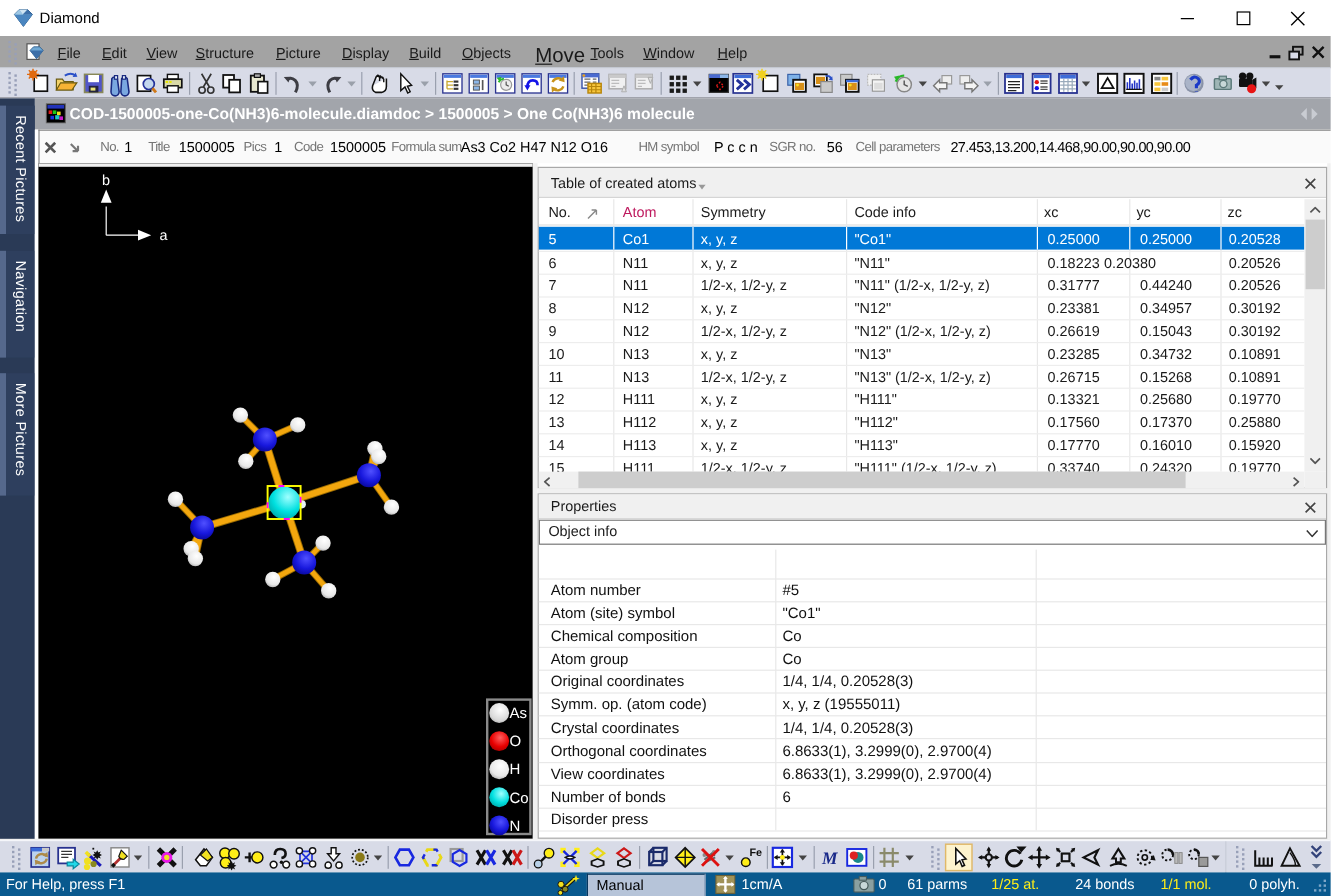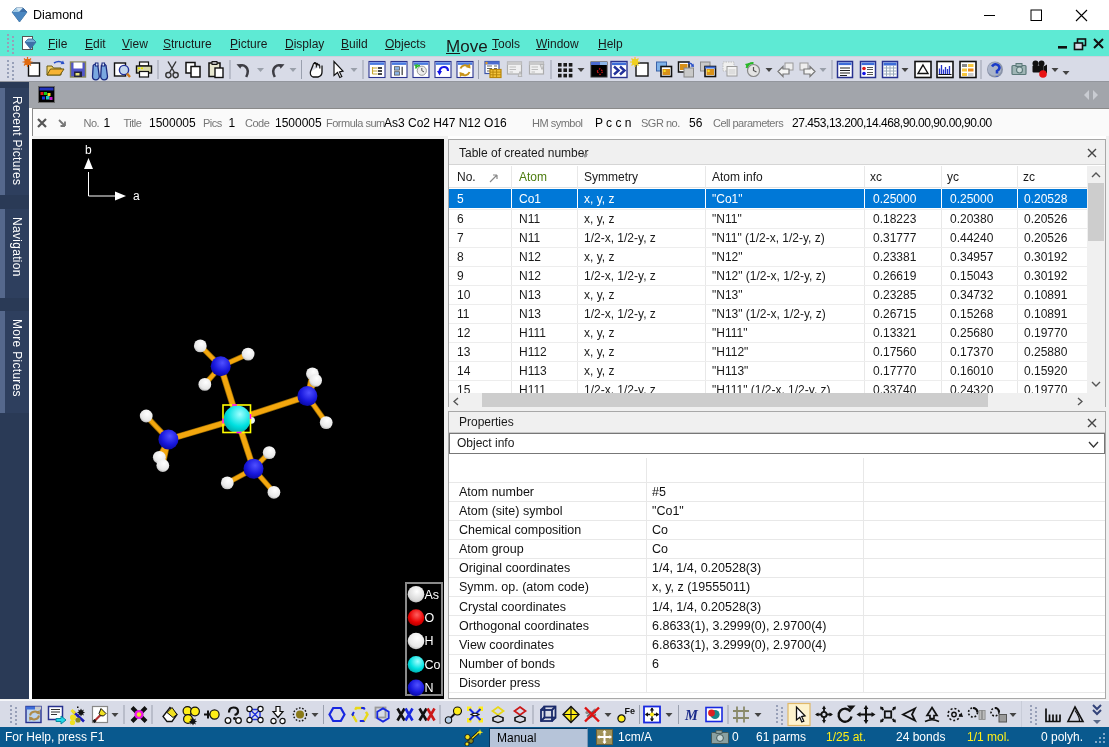--- a/index.html
+++ b/index.html
@@ -17,21 +17,21 @@
   <polygon points="12,1 8,5 16,5" fill="#3d6fa8"></polygon>
  </svg>
  <span class="txt" style="left:33px;top:8px;font-size:12.5px;color:#000">Diamond</span>
  <svg class="abs" style="left:971px;top:0" width="138" height="30" viewBox="0 0 138 30">
   <path d="M13 15.5 H24" stroke="#000" stroke-width="1"></path>
   <rect x="60" y="10" width="10.5" height="10.5" fill="none" stroke="#000" stroke-width="1"></rect>
   <path d="M105 10 L116 21 M116 10 L105 21" stroke="#000" stroke-width="1.1"></path>
  </svg>
 </div>
 
-<div class="abs" style="left:0;top:30px;width:1109px;height:27px;background:#5eead4;border-bottom:1px solid #cdd1dd">
+<div class="abs" style="left:0;top:30px;width:1109px;height:27px;background:#a3a3a3;border-bottom:1px solid #cdd1dd">
     <svg class="abs" style="left:6px;top:4px" width="10" height="20" viewBox="0 0 10 20">
       <rect x="1" y="0" width="2" height="2" fill="#98a0b8"></rect>
       <rect x="6" y="2" width="2" height="2" fill="#98a0b8"></rect>
       <rect x="1" y="4" width="2" height="2" fill="#98a0b8"></rect>
       <rect x="6" y="6" width="2" height="2" fill="#98a0b8"></rect>
       <rect x="1" y="8" width="2" height="2" fill="#98a0b8"></rect>
       <rect x="6" y="10" width="2" height="2" fill="#98a0b8"></rect>
       <rect x="1" y="12" width="2" height="2" fill="#98a0b8"></rect>
       <rect x="6" y="14" width="2" height="2" fill="#98a0b8"></rect>
       <rect x="1" y="16" width="2" height="2" fill="#98a0b8"></rect>
@@ -342,20 +342,21 @@
  <svg class="abs" style="left:9px;top:4px" width="17" height="17" viewBox="0 0 17 17">
   <rect x="0.5" y="0.5" width="16" height="16" fill="#000" stroke="#666" stroke-width="1"></rect>
   <rect x="1.5" y="1.5" width="14" height="3" fill="#2233bb"></rect>
   <rect x="2.5" y="6" width="3" height="3" fill="#e01818"></rect>
       <rect x="6" y="6" width="3" height="3" fill="#18c818"></rect>
   <rect x="9.5" y="7" width="3" height="3" fill="#f0e018"></rect>
       <rect x="4" y="10.5" width="3" height="3" fill="#1830e0"></rect>
   <rect x="8" y="10" width="3.5" height="3.5" fill="#18c8c8"></rect>
       <rect x="11.5" y="11" width="3" height="3" fill="#c818c8"></rect>
  </svg>
+ <span class="txt" style="left:29px;top:5px;font-size:13px;font-weight:bold;color:#fff">COD-1500005-one-Co(NH3)6-molecule.diamdoc &gt; 1500005 &gt; One Co(NH3)6 molecule</span>
  <svg class="abs" style="left:1055px;top:7px" width="22" height="12" viewBox="0 0 22 12">
   <polygon points="5,1 5,11 0,6" fill="#c9ccd2"></polygon>
       <polygon points="9,1 9,11 14,6" fill="#c9ccd2"></polygon>
  </svg>
 </div>
 
 <div class="abs" style="left:0;top:82px;width:29px;height:618px;background:#2a3a56"></div>
 <div class="abs" style="left:0;top:88px;width:29px;height:107px;background:#2e3f5e">
  <div class="abs" style="left:0;top:0;width:5px;height:107px;background:#55688c"></div>
  <div class="abs" style="left:8px;top:8px;width:16px;height:91px;writing-mode:vertical-rl;font-size:12px;color:#fff;letter-spacing:0.3px">Recent Pictures</div>
@@ -497,33 +498,33 @@
       <text x="392.5" y="532.8" fill="#fff" font-size="12.5">Co</text>
       <circle cx="384" cy="551.8" r="8.3" fill="url(#gN)"></circle>
       <text x="392.5" y="556.2" fill="#fff" font-size="12.5">N</text>
     </svg>
   </div>
 <div class="abs" style="left:444px;top:136px;width:4px;height:563px;background:#f0f0f0"></div>
 <div class="abs" style="left:1106px;top:136px;width:3px;height:563px;background:#f0f0f0"></div>
 <div class="abs" style="left:0px;top:699px;width:1109px;height:1px;background:#f0f0f0"></div>
 <div class="abs" style="left:448px;top:139px;width:658px;height:268px;background:#fff;border:1px solid #a8a8a8">
     <div class="abs" style="left:0;top:0;width:656px;height:25px;background:#f0f0f0;border-bottom:1px solid #d5d5d5">
-<span class="txt" style="left:10px;top:6px;font-size:12px;color:#1a1a1a">Table of created number</span>
+<span class="txt" style="left:10px;top:6px;font-size:12px;color:#1a1a1a">Table of created atoms</span>
 <svg class="abs" style="left:132px;top:13px" width="10" height="6" viewBox="0 0 10 6">
         <polygon points="1,1 7,1 4,5" fill="#999"></polygon>
       </svg>
 <svg class="abs" style="left:637px;top:7px" width="12" height="12" viewBox="0 0 12 12">
         <path d="M2 2 L10 10 M10 2 L2 10" stroke="#444" stroke-width="1.4"></path>
       </svg>
 </div>
     <div class="abs" style="left:0;top:26px;width:638px;height:22px;background:#fff;border-bottom:1px solid #e0e0e0">
       <span class="txt" style="left:8px;top:4px;font-size:12px;color:#1a1a1a">No.</span>
-      <span class="txt" style="left:70px;top:4px;font-size:12px;color:#4d7c0f">Atom</span>
+      <span class="txt" style="left:70px;top:4px;font-size:12px;color:#be185d">Atom</span>
       <span class="txt" style="left:135px;top:4px;font-size:12px;color:#1a1a1a">Symmetry</span>
-      <span class="txt" style="left:263px;top:4px;font-size:12px;color:#1a1a1a">Atom info</span>
+      <span class="txt" style="left:263px;top:4px;font-size:12px;color:#1a1a1a">Code info</span>
       <span class="txt" style="left:421px;top:4px;font-size:12px;color:#1a1a1a">xc</span>
       <span class="txt" style="left:498px;top:4px;font-size:12px;color:#1a1a1a">yc</span>
       <span class="txt" style="left:574px;top:4px;font-size:12px;color:#1a1a1a">zc</span>
       <svg class="abs" style="left:40px;top:8px" width="10" height="9" viewBox="0 0 10 9">
         <path d="M1 8 L8 1 M8 1 v4 M8 1 h-4" stroke="#888" stroke-width="1.2" fill="none"></path>
       </svg>
     </div>
     <div class="abs" style="left:62px;top:26px;width:1px;height:227px;background:#e8e8e8"></div>
     <div class="abs" style="left:128px;top:26px;width:1px;height:227px;background:#e8e8e8"></div>
     <div class="abs" style="left:256px;top:26px;width:1px;height:227px;background:#e8e8e8"></div>
@@ -543,21 +544,21 @@
     <span class="txt" style="left:263px;top:52.4px;font-size:12px;color:#fff">"Co1"</span>
     <span class="txt" style="left:424px;top:52.4px;font-size:12px;color:#fff">0.25000</span>
     <span class="txt" style="left:501px;top:52.4px;font-size:12px;color:#fff">0.25000</span>
     <span class="txt" style="left:575px;top:52.4px;font-size:12px;color:#fff">0.20528</span>
     <div class="abs" style="left:0;top:68.5px;width:638px;height:1px;background:#ededed"></div>
     <span class="txt" style="left:8px;top:71.5px;font-size:12px;color:#1a1a1a">6</span>
     <span class="txt" style="left:70px;top:71.5px;font-size:12px;color:#1a1a1a">N11</span>
     <span class="txt" style="left:135px;top:71.5px;font-size:12px;color:#1a1a1a">x, y, z</span>
     <span class="txt" style="left:263px;top:71.5px;font-size:12px;color:#1a1a1a">"N11"</span>
     <span class="txt" style="left:424px;top:71.5px;font-size:12px;color:#1a1a1a">0.18223</span>
-    <span class="txt" style="left:501px;top:71.5px;font-size:12px;color:#1a1a1a">0.20380</span>
+    <span class="txt" style="left:471px;top:71.5px;font-size:12px;color:#1a1a1a">0.20380</span>
     <span class="txt" style="left:575px;top:71.5px;font-size:12px;color:#1a1a1a">0.20526</span>
     <div class="abs" style="left:0;top:87.5px;width:638px;height:1px;background:#ededed"></div>
     <span class="txt" style="left:8px;top:90.5px;font-size:12px;color:#1a1a1a">7</span>
     <span class="txt" style="left:70px;top:90.5px;font-size:12px;color:#1a1a1a">N11</span>
     <span class="txt" style="left:135px;top:90.5px;font-size:12px;color:#1a1a1a">1/2-x, 1/2-y, z</span>
     <span class="txt" style="left:263px;top:90.5px;font-size:12px;color:#1a1a1a">"N11" (1/2-x, 1/2-y, z)</span>
     <span class="txt" style="left:424px;top:90.5px;font-size:12px;color:#1a1a1a">0.31777</span>
     <span class="txt" style="left:501px;top:90.5px;font-size:12px;color:#1a1a1a">0.44240</span>
     <span class="txt" style="left:575px;top:90.5px;font-size:12px;color:#1a1a1a">0.20526</span>
     <div class="abs" style="left:0;top:106.6px;width:638px;height:1px;background:#ededed"></div>

